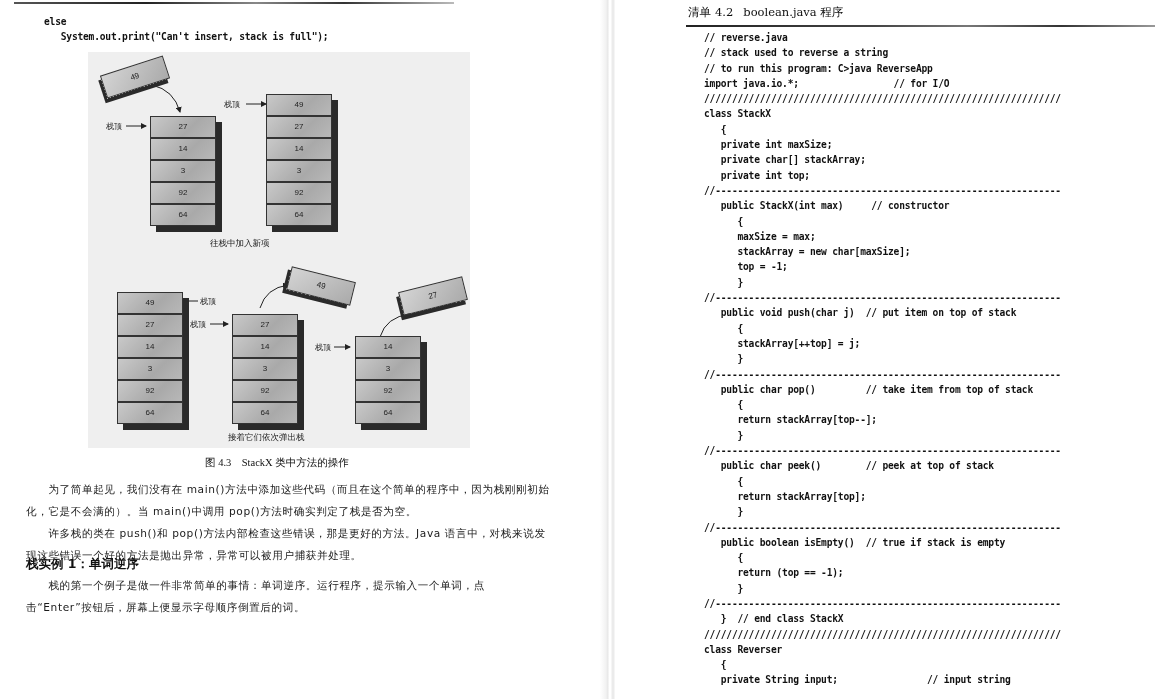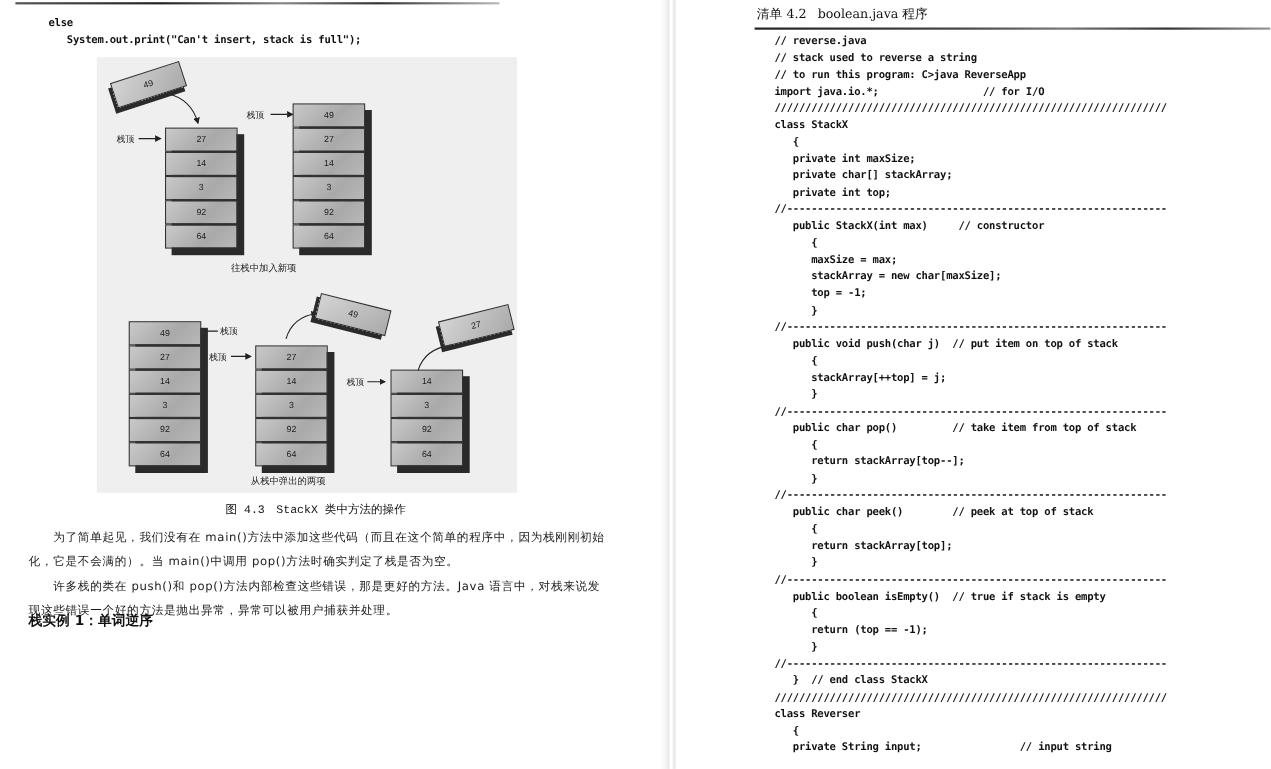--- a/index.html
+++ b/index.html
@@ -23,21 +23,21 @@
           font-family:"Liberation Sans", sans-serif; font-size:8px; text-align:center; line-height:20px; color:#222; }
   .shadow { position:absolute; background:#2a2a2a; }
   .block { position:absolute; width:64px; height:22px; border:1px solid #333;
            background:linear-gradient(135deg,#d4d4d4,#aaa); font-family:"Liberation Sans", sans-serif;
            font-size:8px; text-align:center; line-height:22px; color:#222;
            box-shadow:-3px 4px 0 #2a2a2a; }
   .lbl { position:absolute; font-family:Liberation Serif, serif; font-size:8px; color:#222; white-space:nowrap; }
   .caption-small { position:absolute; font-family:Liberation Sans, sans-serif; font-size:8.5px; color:#222; }
   svg.arrows { position:absolute; left:0; top:0; }
   
-  .fig-caption { position:absolute; left:205px; top:456px; font-size:10.5px; font-family:Liberation Mono, monospace;text-align:center; }
+  .fig-caption { position:absolute; left:205px; top:456px; font-size:10.5px; font-family:Liberation Serif, serif;text-align:center; }
   .para { position:absolute; font-size:10.6px; line-height:22px; font-family:"DejaVu Sans", sans-serif; color:#1a1a1a; letter-spacing:0.6px; }
   .section-heading { position:absolute; left:26px; top:556px; font-size:12.5px; font-weight:bold; font-family:"DejaVu Sans", sans-serif; }
   
   #listing-title { position:absolute; left:72px; top:5px; font-size:11.5px; font-family:"DejaVu Serif", serif; }
   #listing-title .num { margin:0 10px 0 4px;text-align:right; }
   .listing-rule { position:absolute; left:70px; top:25px; width:469px; height:2px;
                   background:linear-gradient(to right,#222,#444 40%,#777 60%,#333 80%,#999); }
   #right-code { position:absolute; left:88px; top:30px; line-height:15.3px; }
 </style>
 </head>
@@ -115,29 +115,30 @@
 
     <div class="block" style="left:312px;top:232px;transform:rotate(-14deg);">27</div>
     <span class="lbl" style="left:227px;top:290px;">栈顶</span>
     <div class="stack" style="left:267px;top:284px;">
       <div class="shadow" style="left:6px;top:6px;width:66px;height:88px;"></div>
       <div class="cell" style="top:0;">14</div>
       <div class="cell" style="top:22px;">3</div>
       <div class="cell" style="top:44px;">92</div>
       <div class="cell" style="top:66px;">64</div>
     </div>
-    <span class="caption-small" style="left:140px;top:380px;">从栈中弹出的两项</span>
+    <span class="caption-small" style="left:140px;top:380px;">接着它们依次弹出栈</span>
   </div>
 
   <div class="fig-caption">图 4.3　StackX 类中方法的操作</div>
 
   <div class="para" style="left:26px;top:478px;width:524px;">　　为了简单起见，我们没有在 main()方法中添加这些代码（而且在这个简单的程序中，因为栈刚刚初始化，它是不会满的）。当 main()中调用 pop()方法时确实判定了栈是否为空。</div>
   <div class="para" style="left:26px;top:522px;width:524px;">　　许多栈的类在 push()和 pop()方法内部检查这些错误，那是更好的方法。Java 语言中，对栈来说发现这些错误一个好的方法是抛出异常，异常可以被用户捕获并处理。</div>
 
   <div class="section-heading">栈实例 1：单词逆序</div>
+  <div class="para" style="left:26px;top:574px;width:524px;">　　栈的第一个例子是做一件非常简单的事情：单词逆序。运行程序，提示输入一个单词，点击“Enter”按钮后，屏幕上便显示字母顺序倒置后的词。</div>
 </div>
 
 <div id="gutter"></div>
 
 <div class="page" id="right-page">
   <div id="listing-title"><span>清单</span><span class="num">4.2</span><span>boolean.java 程序</span></div>
   <div class="listing-rule"></div>
   <div id="right-code" class="code">// reverse.java
 // stack used to reverse a string
 // to run this program: C&gt;java ReverseApp

